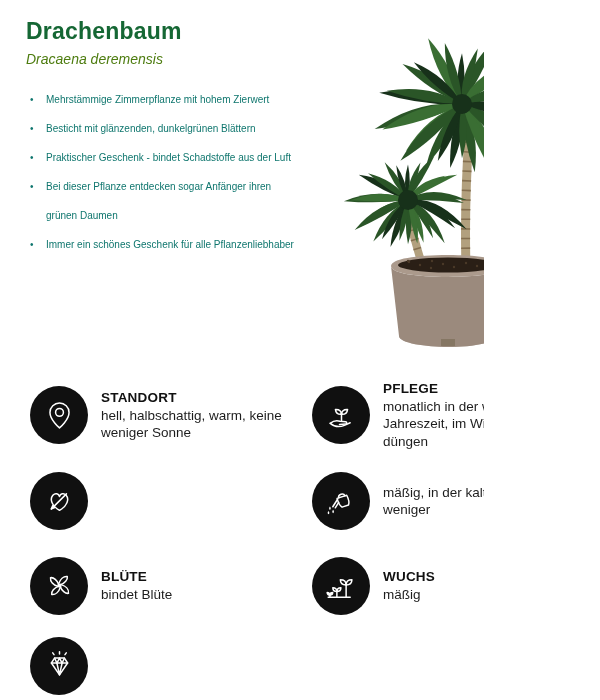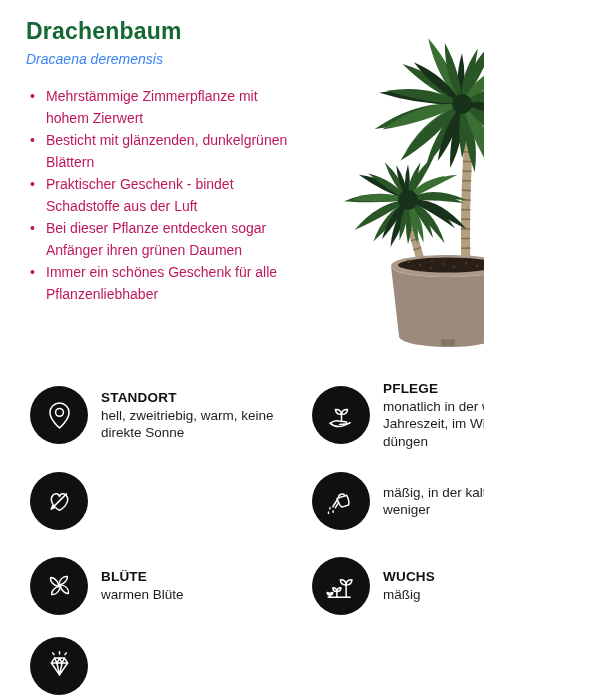--- a/index.html
+++ b/index.html
@@ -1,24 +1,24 @@
 <!DOCTYPE html>
 <html style="--title-green: #156734; --icon-background: #101010; --text: #1c1c1c; --pot: #9b8a7d; --pot-light: #ab9a8c; --pot-dark: #857663; --soil: #2a1f16; --stem: #b2a07e; --stem-ring: #7c6647; --leaf-dark: #17311a; --leaf-mid: #2a5527; --leaf-light: #3a6e33;"><head>
 <meta charset="utf-8">
 <style>
   html,body{margin:0;padding:0;background:#fff;}
   .canvas{position:relative;width:484px;height:700px;background:#ffffff;overflow:hidden;
           font-family:"Liberation Sans",sans-serif;color:#1c1c1c;}
 
   .title{position:absolute;left:26px;top:18px;font-size:23px;font-weight:700;
          color:var(--title-green,#156734);letter-spacing:.2px;}
-  .subtitle{position:absolute;left:26px;top:51px;font-size:14px;font-style:italic;color:#3b82f6;}
+  .subtitle{position:absolute;left:26px;top:51px;font-size:14px;font-style:italic;color:#4d7c0f;}
 
   .bullets{position:absolute;left:27px;top:85px;width:268px;list-style:none;margin:0;padding:0;}
-  .bullets li{position:relative;padding-left:19px;font-size:14px;line-height:22px;color:#be185d;}
+  .bullets li{position:relative;padding-left:19px;font-size:10px;line-height:29px;color:#0f766e;}
   .bullets li::before{content:"\2022";position:absolute;left:3px;top:0;}
 
   .plant{position:absolute;left:320px;top:8px;width:266px;height:340px;}
   .plant svg{width:100%;height:100%;display:block;}
 
   .features{position:absolute;left:30px;top:372px;display:grid;
             grid-template-columns:282px 258px;grid-template-rows:86px 85px 85px 76px;}
   .feature{display:flex;align-items:center;}
   .badge{width:58px;height:58px;border-radius:50%;background:var(--icon-background,#101010);
          display:flex;align-items:center;justify-content:center;flex:0 0 58px;}
@@ -136,21 +136,21 @@
 
     <div class="feature">
       <span class="badge">
         <svg viewBox="0 0 64 64">
           <path d="M32 10.5C23 10.5 15.5 17.8 15.5 26.8 15.5 39.5 32 53.5 32 53.5s16.5-14 16.5-26.7C48.5 17.8 41 10.5 32 10.5z"></path>
           <circle cx="32" cy="26.5" r="6.8"></circle>
         </svg>
       </span>
       <div class="ftext">
         <div class="flabel">STANDORT</div>
-        <div class="fvalue">hell, zweitriebig, warm, keine direkte Sonne</div>
+        <div class="fvalue">hell, halbschattig, warm, keine weniger Sonne</div>
       </div>
     </div>
 
 
     <div class="feature">
       <span class="badge">
         <svg viewBox="0 0 64 64">
           <path d="M32 41V28"></path>
           <path d="M32 30c-6 .4-10-2.8-10.5-8.3 6-.4 10 2.8 10.5 8.3z"></path>
           <path d="M32 30c6 .4 10-2.8 10.5-8.3-6-.4-10 2.8-10.5 8.3z"></path>
@@ -207,21 +207,21 @@
             <circle cx="29.7" cy="29.7" r="1.3"></circle>
               <circle cx="34.3" cy="29.7" r="1.3"></circle>
             <circle cx="29.7" cy="34.3" r="1.3"></circle>
               <circle cx="34.3" cy="34.3" r="1.3"></circle>
             <circle cx="32" cy="32" r="1.3"></circle>
           </g>
         </svg>
       </span>
       <div class="ftext">
         <div class="flabel">BLÜTE</div>
-        <div class="fvalue">warmen Blüte</div>
+        <div class="fvalue">bindet Blüte</div>
       </div>
     </div>
 
     <div class="feature">
       <span class="badge">
         <svg viewBox="0 0 64 64">
           <path d="M9 52.5h38"></path>
           <path d="M40 52.5V29"></path>
           <path d="M40 31c-6.5 0-10-3.5-10-9 6.5 0 10 3.5 10 9z"></path>
           <path d="M40 31c6.5 0 10-3.5 10-9-6.5 0-10 3.5-10 9z"></path>

